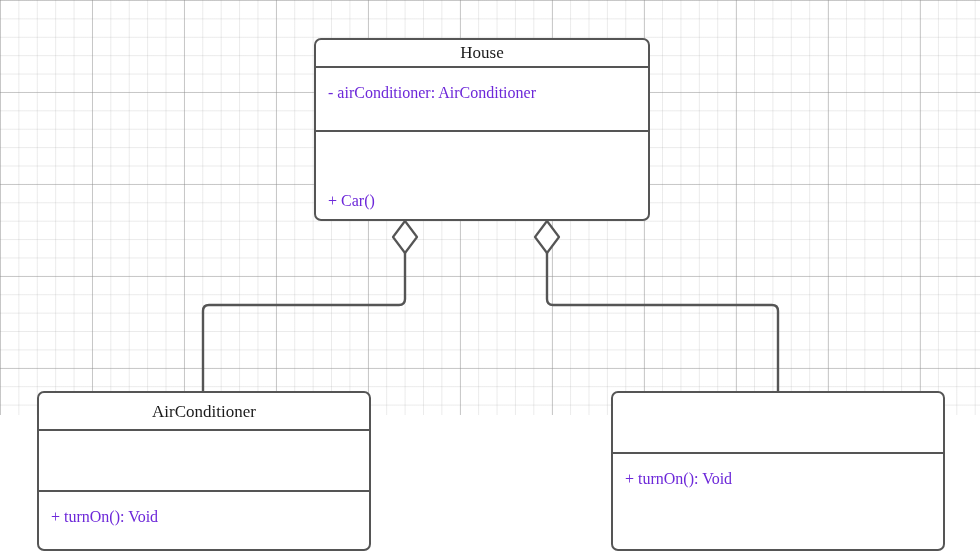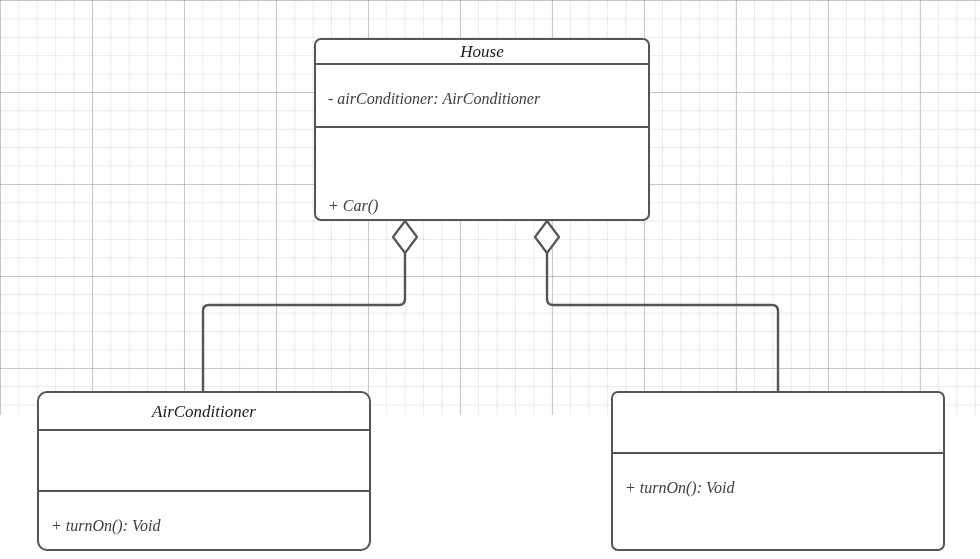--- a/index.html
+++ b/index.html
@@ -23,21 +23,20 @@
       linear-gradient(to right, rgba(140,140,140,0.38) 1px, transparent 1px),
       linear-gradient(to bottom, rgba(140,140,140,0.38) 1px, transparent 1px),
       linear-gradient(to right, rgba(170,170,170,0.24) 1px, transparent 1px),
       linear-gradient(to bottom, rgba(170,170,170,0.24) 1px, transparent 1px);
     background-size:
       92px 92px,
       92px 92px,
       18.4px 18.4px,
       18.4px 18.4px;
     background-position: 0 0, 0 0, 0 0, 0 0;
-    font-style: italic;
   }
 
   #edge-layer {
     position: absolute;
     left: 0;
     top: 0;
     width: 980px;
     height: 559px;
     pointer-events: none;
   }
@@ -59,22 +58,22 @@
     font-size: 17px;
     line-height: 1;
     display: flex;
     align-items: center;
     justify-content: center;
     border-bottom: 2px solid #555555;
   }
 
   .class-section {
     box-sizing: border-box;
-    padding: 21px 12px 0 12px;
-    color: #404040;
+    padding: 12px 12px 0 12px;
+    color: #6d28d9;
     font-size: 16px;
     line-height: 1.6;
   }
 
   .class-section.with-rule {
     border-bottom: 2px solid #555555;
   }
 
   .member-line {
     white-space: pre;
@@ -90,21 +89,20 @@
   #class-house .class-title { height: 38px; }
   #class-house .attrs { height: 85px; }
   #class-house .ops { height: 56px; margin-top: 44px; }
 
   
   #class-airconditioner {
     left: 37px;
     top: 391px;
     width: 334px;
     height: 160px;
-    border-radius: 10px;
   }
   #class-airconditioner .class-title { height: 38px; }
   #class-airconditioner .attrs { height: 61px; }
   #class-airconditioner .ops { height: 57px; }
 
   
   #class-tv {
     left: 611px;
     top: 391px;
     width: 334px;

